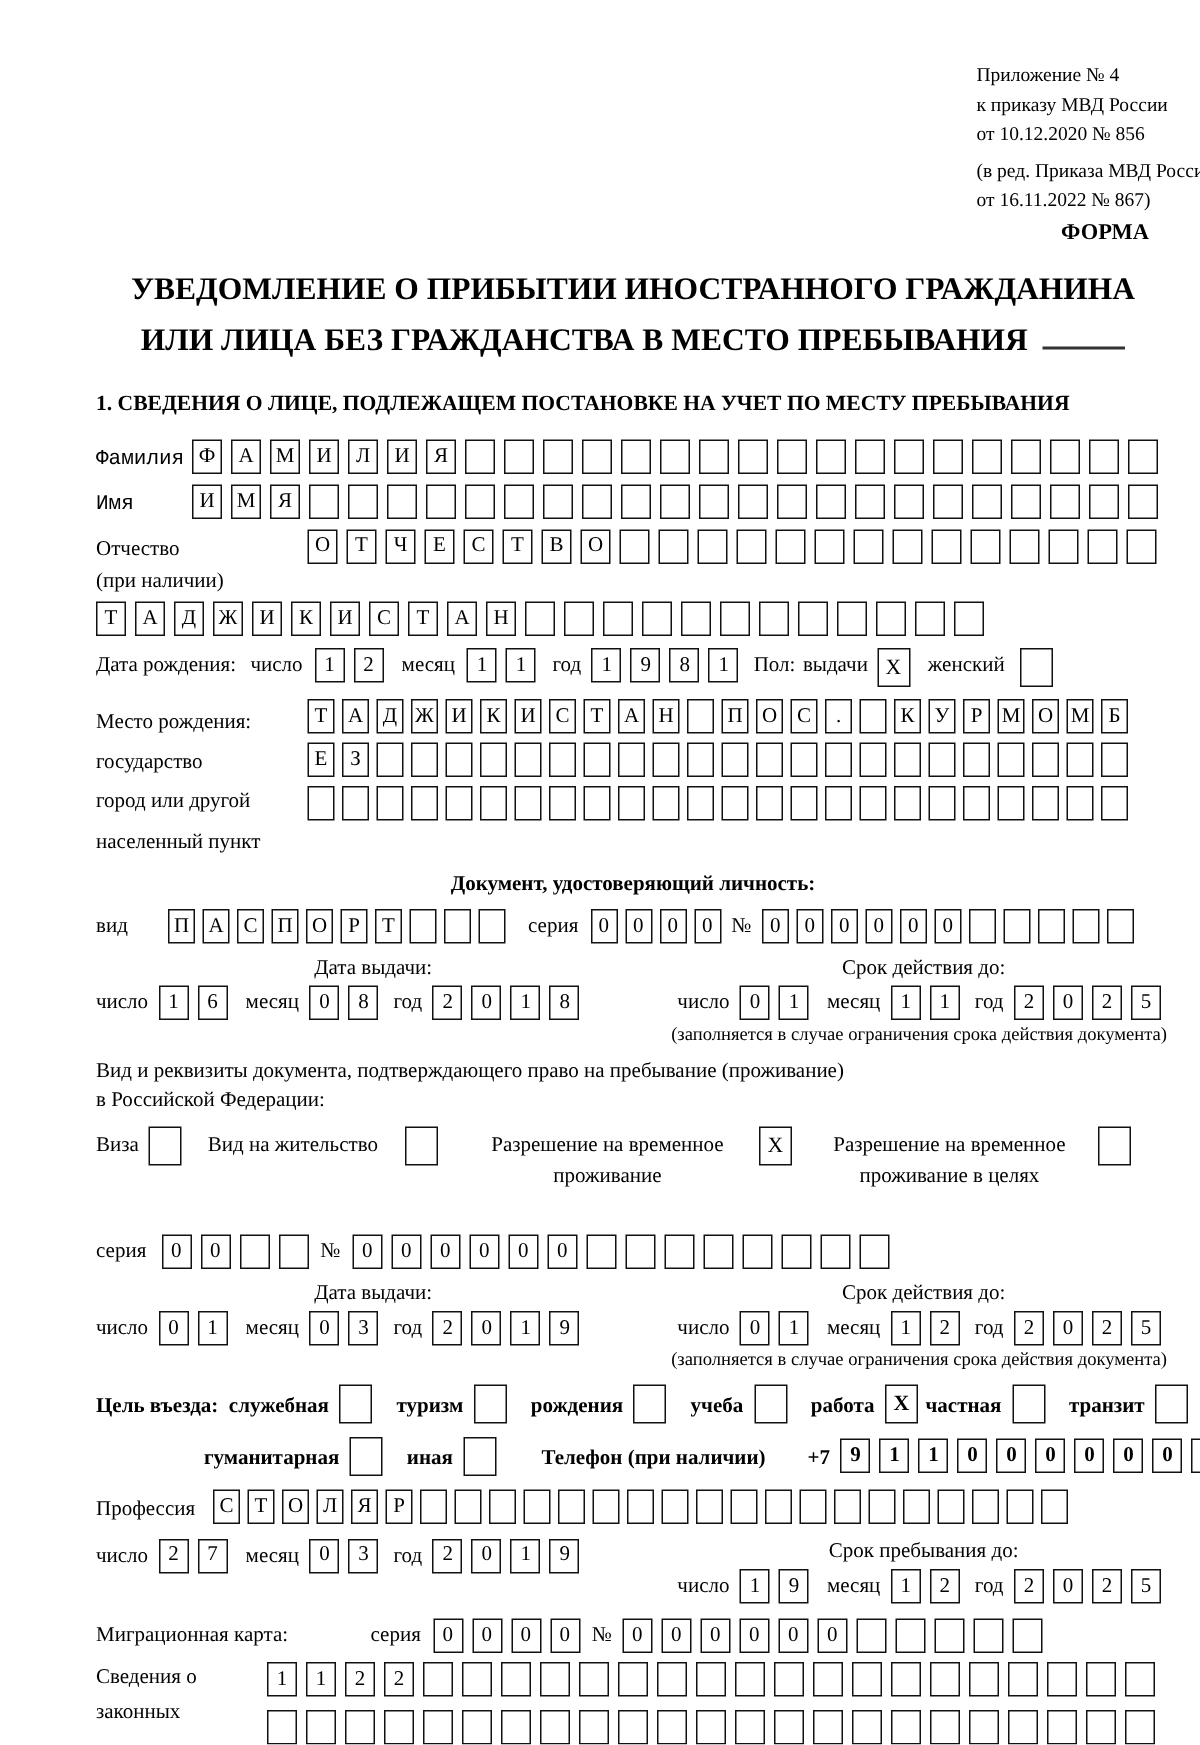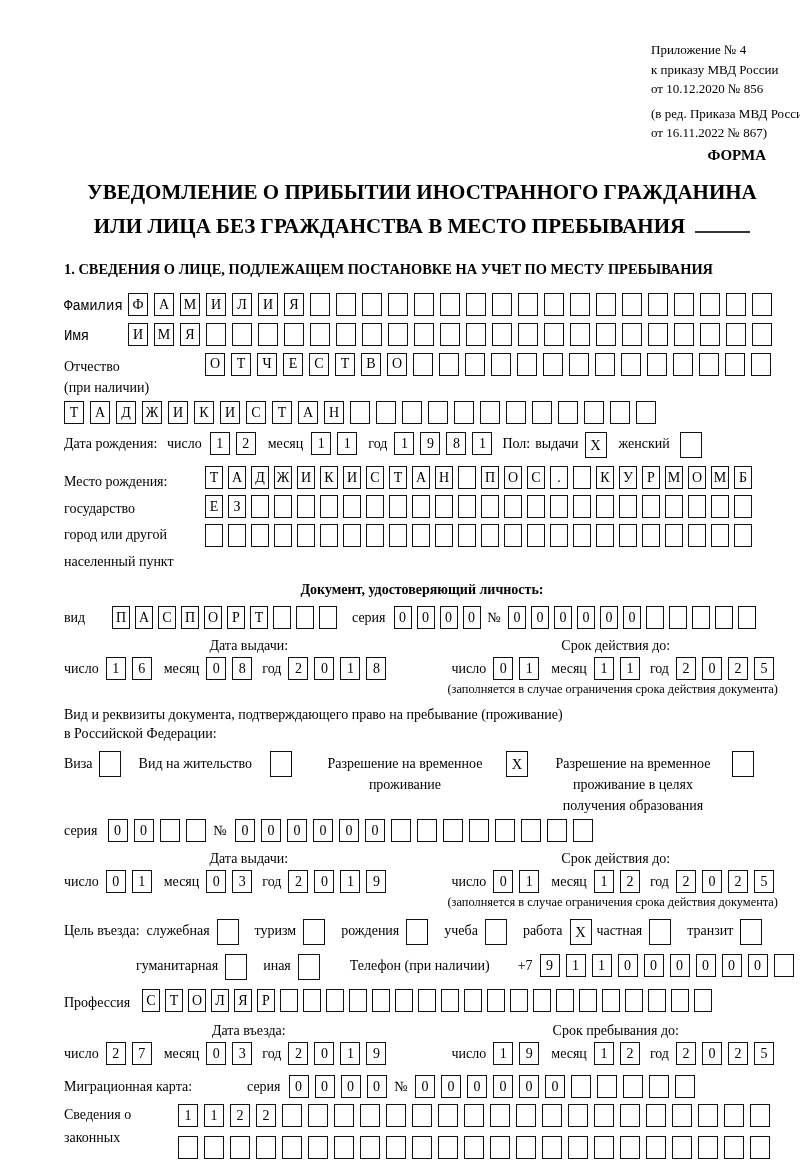--- a/index.html
+++ b/index.html
@@ -50,26 +50,26 @@
   .dcol-l { width:372px; }
   .dcol-r { margin-left:18px; }
   .dhead { text-align:center; margin-bottom:3px; }
   .drow { display:flex; align-items:flex-start; }
   .drow .t { margin-right:7px; }
   .dnote { font-size:12.4px; text-align:right; margin:2px 2px 8px 0; }
 
   .para { margin:6px 0 2px; }
   .para2 { margin:0 0 8px; }
 
-  .vrow { display:flex; align-items:flex-start; margin:2px 0 3px; }
+  .vrow { display:flex; align-items:flex-start; margin:2px 0 28px; }
   .vopt { display:flex; align-items:flex-start; }
   .vopt .lblc { text-align:center; line-height:1.5; padding-top:2px; }
   .vopt .chk { margin-left:10px; }
 
-  .prow { display:flex; align-items:flex-start; margin-bottom:9px; }
+  .prow { display:flex; align-items:center; margin-bottom:9px;font-weight:bold; }
   .prow .t { margin-right:7px; }
   .prow .chk { margin-right:16px; }
   .indent { margin-left:72px; }
 
   .repwrap { display:flex; align-items:flex-start; margin-top:4px; }
   .replbl { flex:none; width:114px; line-height:1.63; padding-top:2px;font-family:Liberation Serif, serif; }
 </style>
 </head>
 <body>
 
@@ -433,21 +433,20 @@
         <span class="lblc" style="width:182px;">
           <div>Разрешение на временное</div>
           <div>проживание</div>
         </span>
         <span class="chk">X</span>
       </div>
       <div class="vopt">
         <span class="lblc" style="width:178px;">
           <div>Разрешение на временное</div>
           <div>проживание в целях</div>
-          <div>получения образования</div>
         </span>
         <span class="chk"></span>
       </div>
     </div>
 
     <div class="frow" style="margin-bottom:2px;">
       <span class="t" style="margin-right:10px;">серия</span>
       <span class="boxrow">
           <span class="cbox">0</span>
           <span class="cbox">0</span>
@@ -586,21 +585,20 @@
           <span class="cbox"></span>
           <span class="cbox"></span>
           <span class="cbox"></span>
           <span class="cbox"></span>
           <span class="cbox"></span>
         </span>
     </div>
 
     <div class="dategrid">
       <div class="dcol dcol-l">
-        <div class="dhead">Дата въезда:</div>
         <div class="drow">
           <span class="t">число</span>
           <span class="boxrow">
               <span class="cbox">2</span>
               <span class="cbox">7</span>
             </span>
           <span class="t" style="margin-left:6px;">месяц</span>
           <span class="boxrow">
               <span class="cbox">0</span>
               <span class="cbox">3</span>

